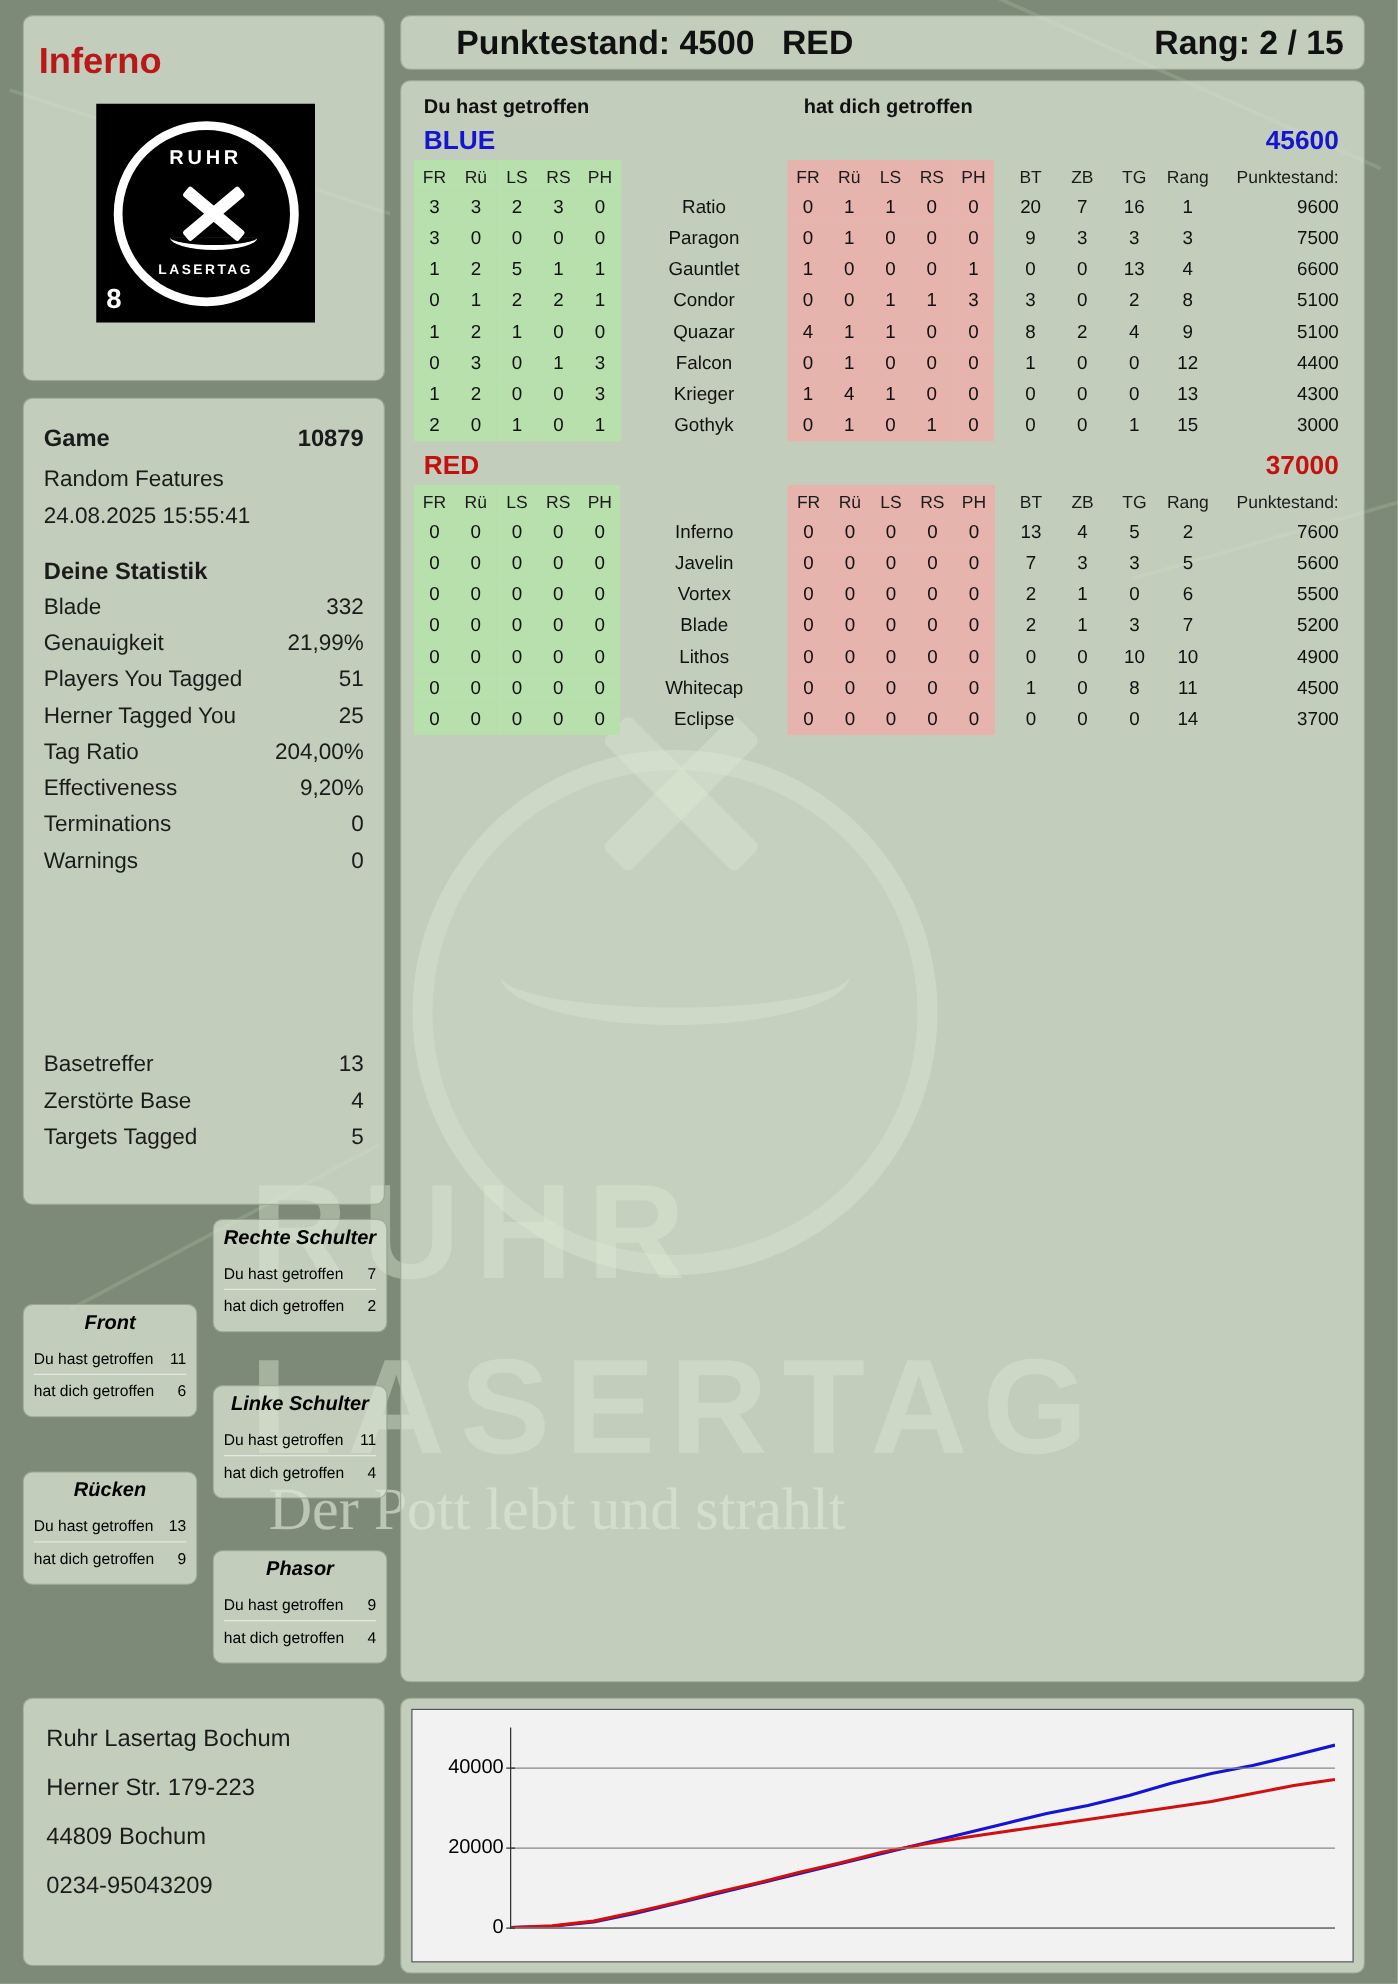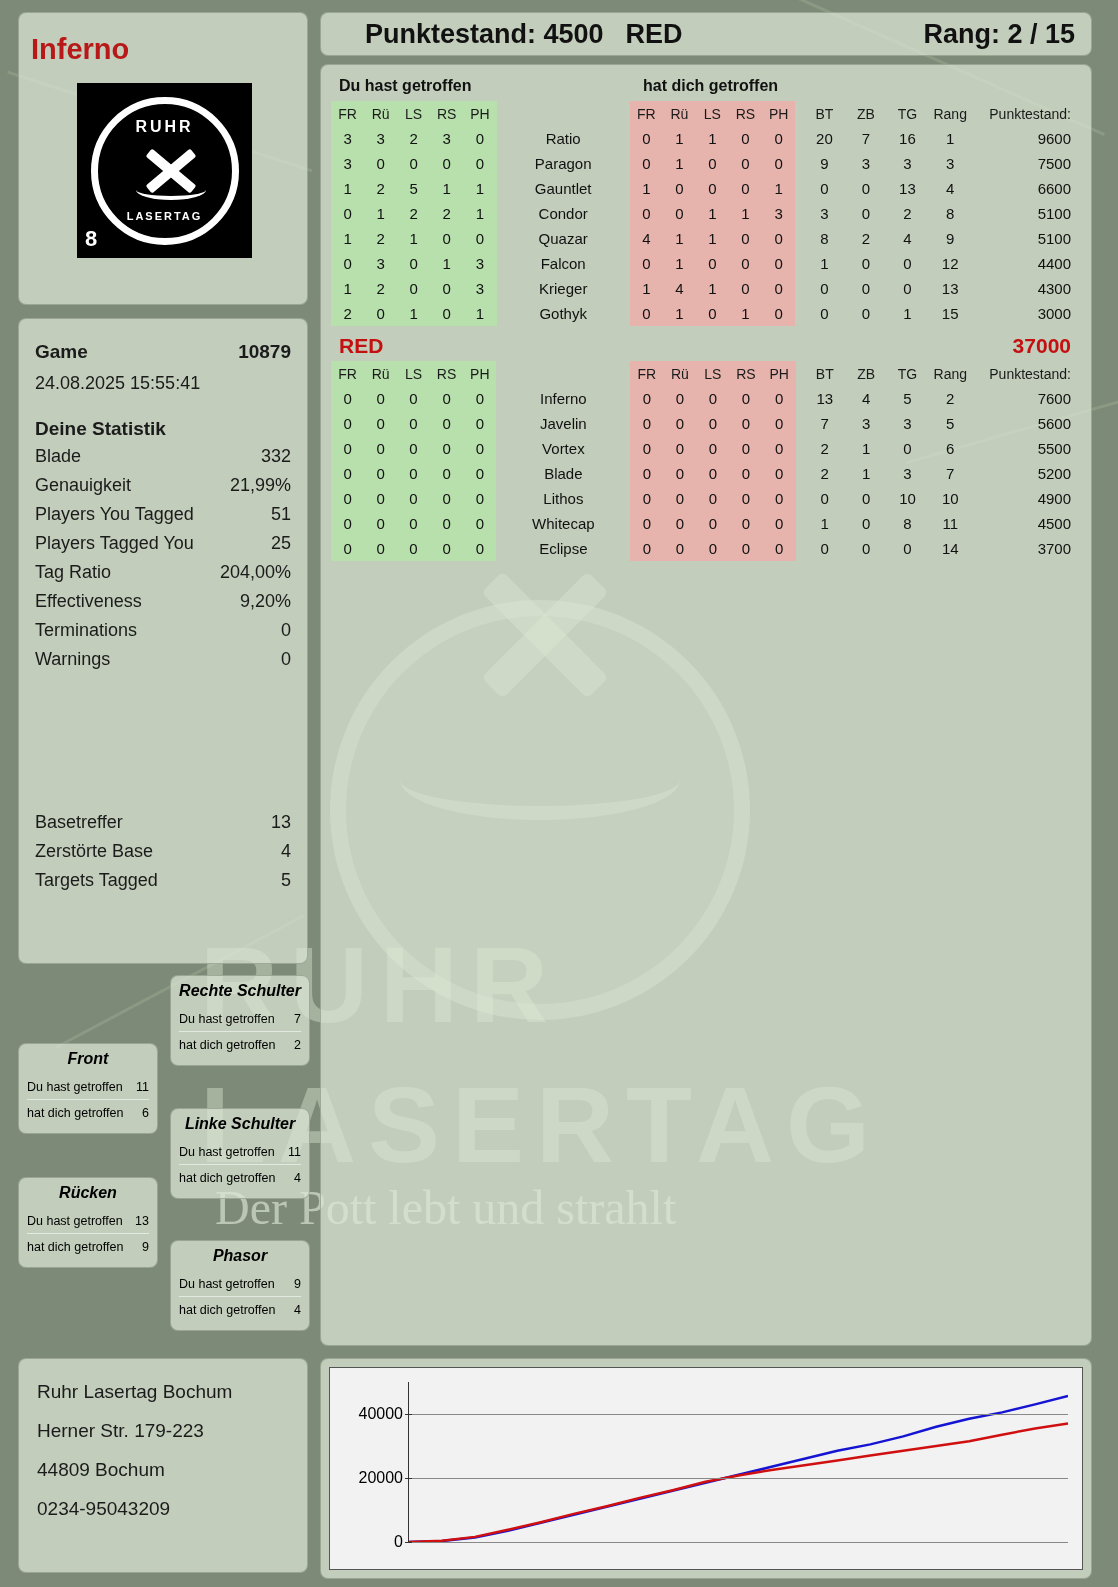--- a/index.html
+++ b/index.html
@@ -322,39 +322,42 @@
       <div class="logo-num">8</div>
     </div>
   </div>
 
   <div class="panel left-stats">
     <div class="row">
       <span class="sec-title">Game</span>
       <span class="sec-title">10879</span>
     </div>
     <div class="row">
+        <span>Random Features</span>
+      </div>
+    <div class="row">
         <span>24.08.2025 15:55:41</span>
       </div>
     <div class="gap"></div>
     <div class="sec-title">Deine Statistik</div>
 
     <div class="row">
         <span class="lbl">Blade</span>
         <span class="val">332</span>
       </div>
     <div class="row">
         <span class="lbl">Genauigkeit</span>
         <span class="val">21,99%</span>
       </div>
     <div class="row">
         <span class="lbl">Players You Tagged</span>
         <span class="val">51</span>
       </div>
     <div class="row">
-        <span class="lbl">Players Tagged You</span>
+        <span class="lbl">Herner Tagged You</span>
         <span class="val">25</span>
       </div>
     <div class="row">
         <span class="lbl">Tag Ratio</span>
         <span class="val">204,00%</span>
       </div>
     <div class="row">
         <span class="lbl">Effectiveness</span>
         <span class="val">9,20%</span>
       </div>
@@ -448,20 +451,24 @@
     <div>44809 Bochum</div>
     <div>0234-95043209</div>
   </div>
 
   <div class="panel main">
     <div class="legend">
       <span class="l1">Du hast getroffen</span>
       <span class="l2">hat dich getroffen</span>
     </div>
 
+    <div class="teamhead">
+      <span class="tname blue">BLUE</span>
+      <span class="tscore blue">45600</span>
+    </div>
     <table class="stats">
       <thead>
         <tr>
           <th class="c-g">FR</th>
           <th class="c-g">Rü</th>
           <th class="c-g">LS</th>
           <th class="c-g">RS</th>
           <th class="c-g">PH</th>
           <th class="c-name"></th>
           <th class="c-r">FR</th>

